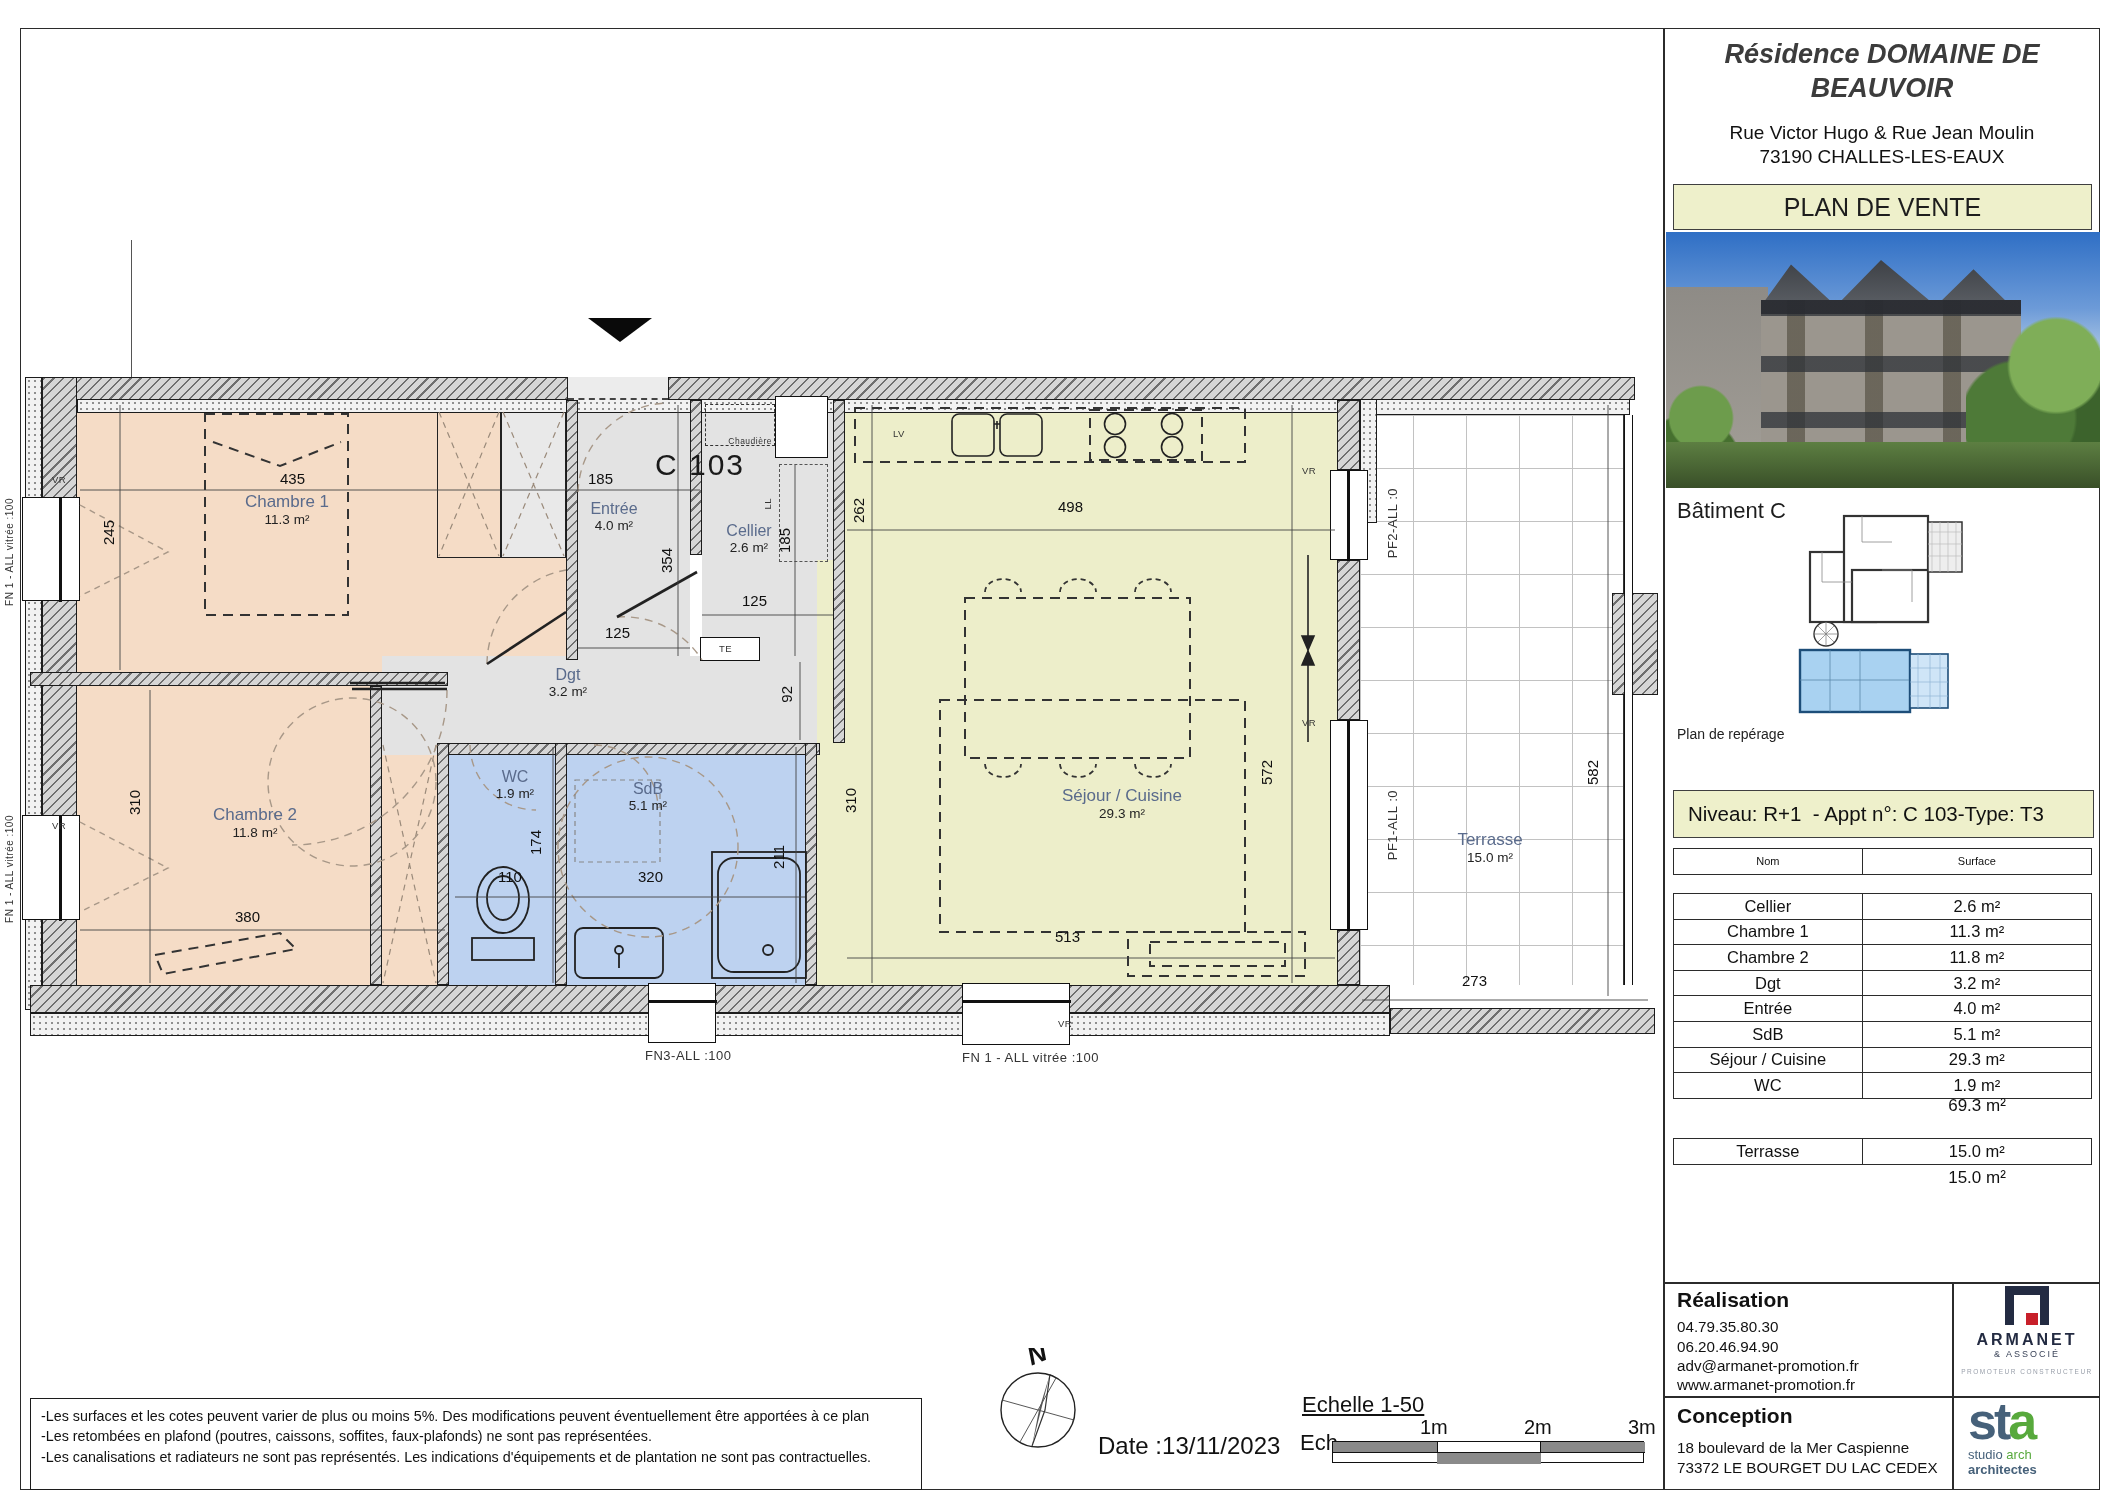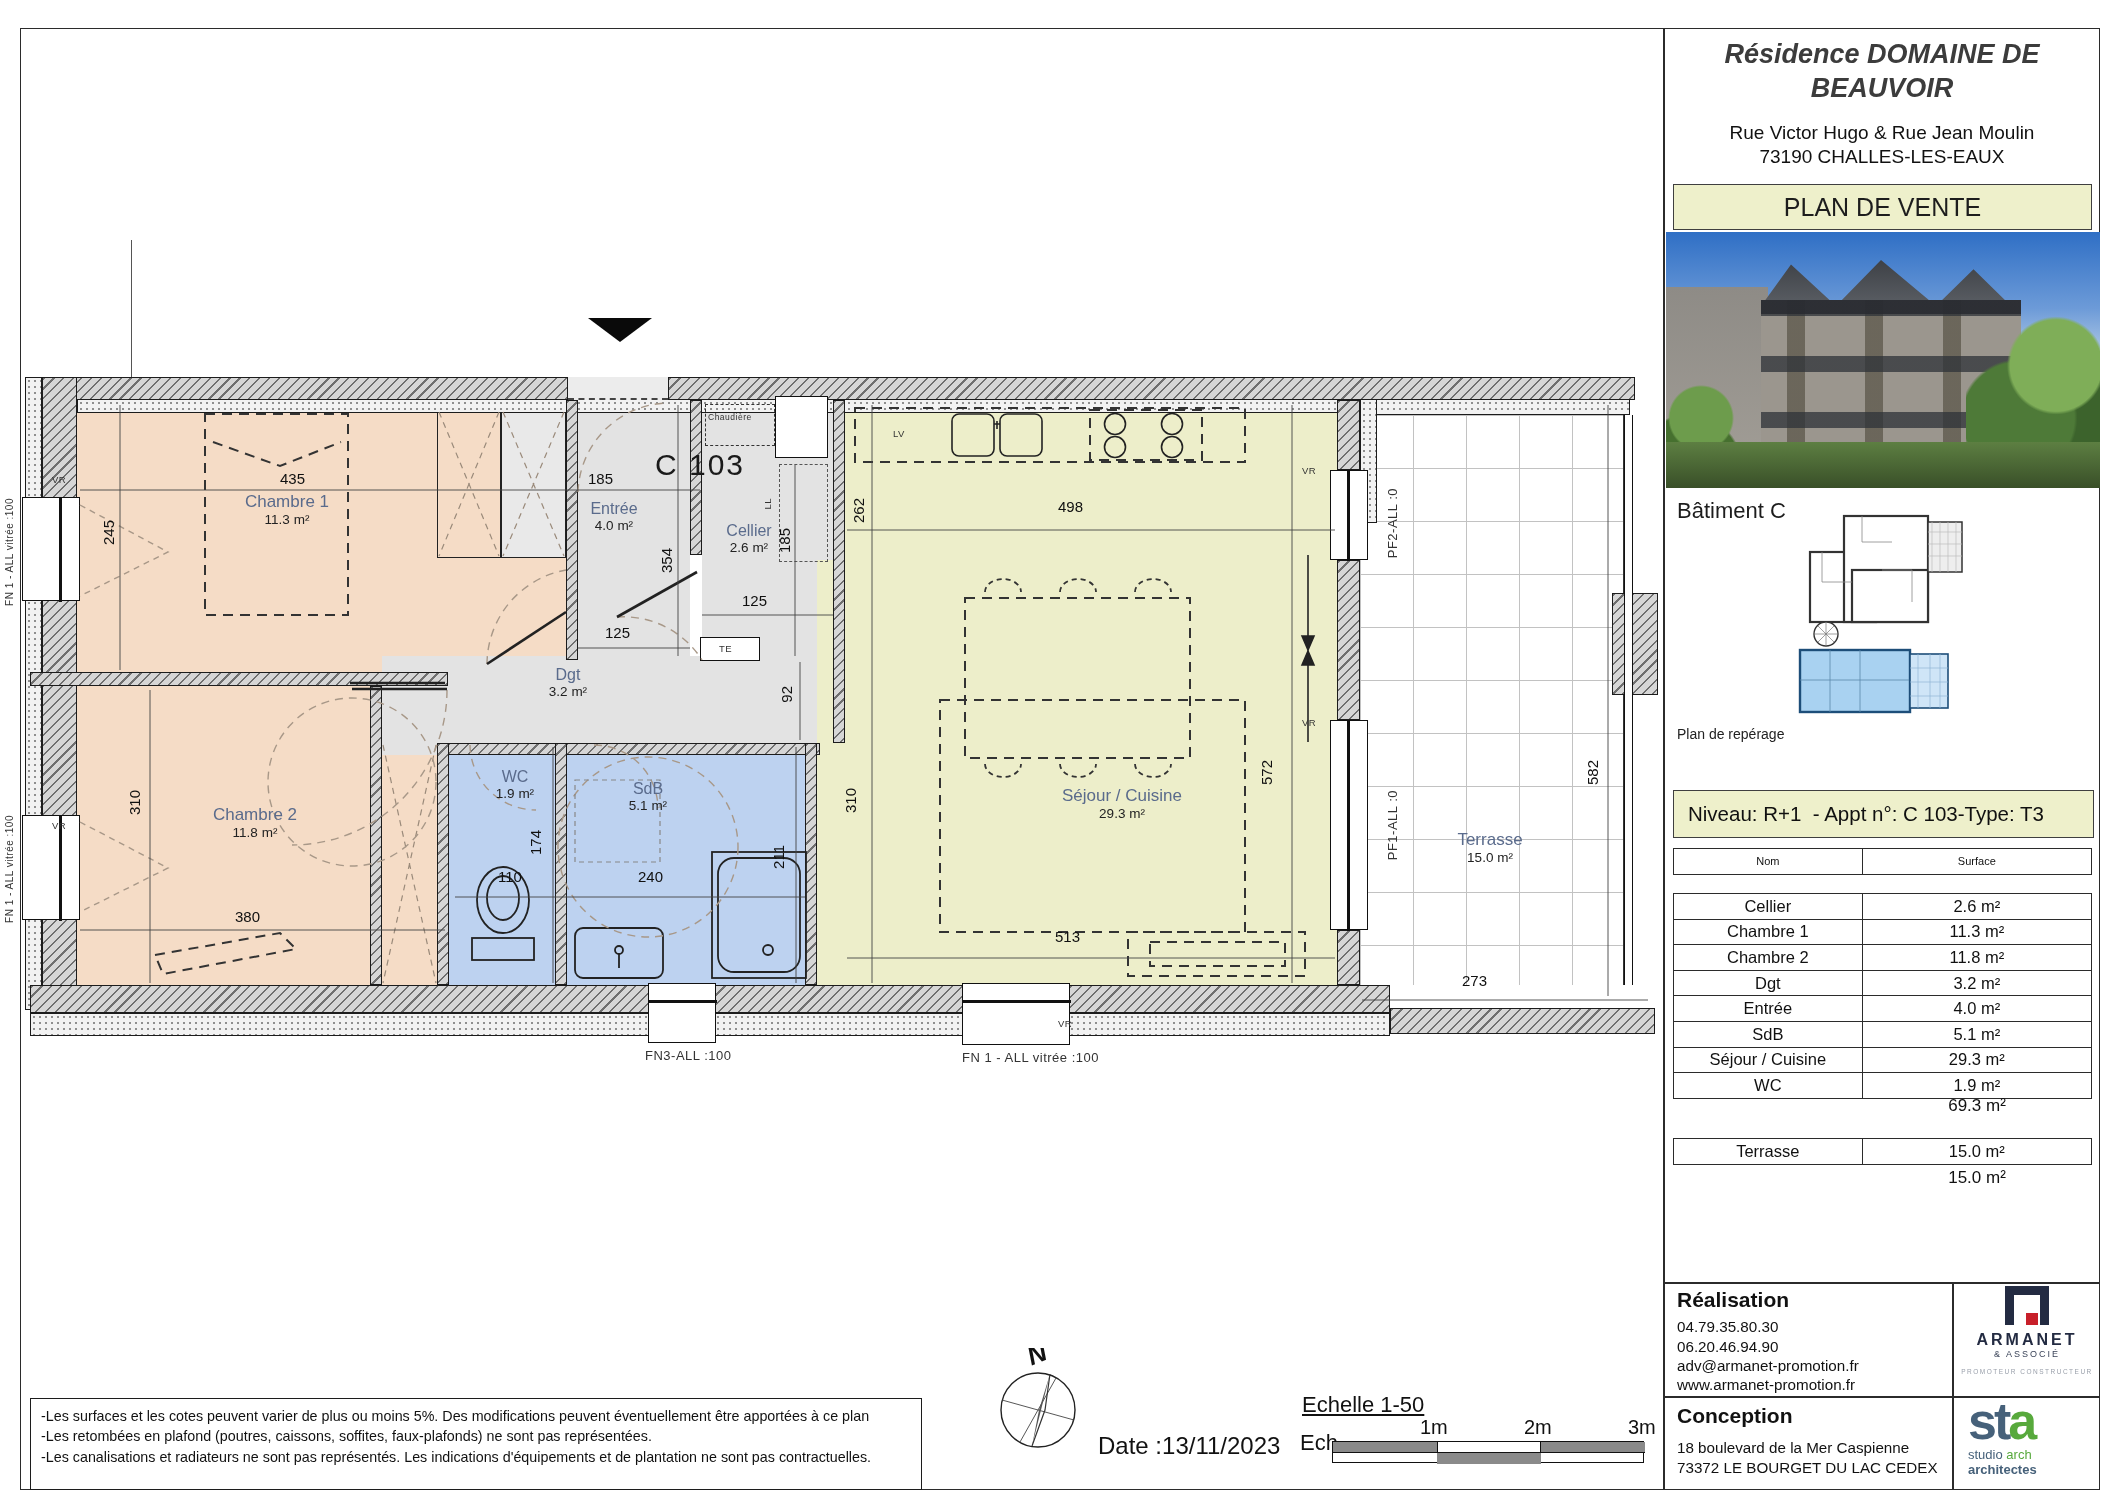--- a/index.html
+++ b/index.html
@@ -269,37 +269,37 @@
 <div class="dim vtext" style="left:776px;top:528px;">185</div>
 <div class="dim" style="left:605px;top:624px;">125</div>
 <div class="dim" style="left:742px;top:592px;">125</div>
 <div class="dim vtext" style="left:850px;top:498px;">262</div>
 <div class="dim vtext" style="left:778px;top:686px;">92</div>
 <div class="dim" style="left:1058px;top:498px;">498</div>
 <div class="dim vtext" style="left:1258px;top:760px;">572</div>
 <div class="dim vtext" style="left:126px;top:790px;">310</div>
 <div class="dim" style="left:235px;top:908px;">380</div>
 <div class="dim" style="left:498px;top:868px;">110</div>
-<div class="dim" style="left:638px;top:868px;">240</div>
+<div class="dim" style="left:638px;top:868px;">320</div>
 <div class="dim vtext" style="left:527px;top:830px;">174</div>
 <div class="dim vtext" style="left:770px;top:845px;">211</div>
 <div class="dim vtext" style="left:842px;top:788px;">310</div>
 <div class="dim" style="left:1055px;top:928px;">513</div>
 <div class="dim" style="left:1462px;top:972px;">273</div>
 <div class="dim vtext" style="left:1584px;top:760px;">582</div>
 
 <div class="ann" style="left:52px;top:474px;">VR</div>
 <div class="ann" style="left:52px;top:820px;">VR</div>
 <div class="ann" style="left:1302px;top:465px;">VR</div>
 <div class="ann" style="left:1302px;top:717px;">VR</div>
 <div class="ann" style="left:1058px;top:1018px;">VR</div>
 <div class="ann" style="left:893px;top:428px;">LV</div>
 <div class="ann vtext" style="left:762px;top:498px;">LL</div>
 <div class="ann" style="left:719px;top:643px;z-index:7;">TE</div>
-<div class="ann" style="left:708px;top:412px;width:64px;text-align:left;font-size:8.5px;z-index:7;">Chaudière</div>
+<div class="ann" style="left:708px;top:436px;width:64px;text-align:right;font-size:8.5px;z-index:7;">Chaudière</div>
 <div class="ann vtext" style="left:1385px;top:488px;font-size:13px;">PF2-ALL :0</div>
 <div class="ann vtext" style="left:1385px;top:790px;font-size:13px;">PF1-ALL :0</div>
 <div class="ann" style="left:645px;top:1048px;font-size:13px;">FN3-ALL :100</div>
 <div class="ann" style="left:962px;top:1050px;font-size:13px;">FN 1 - ALL vitrée :100</div>
 <div class="ann vtext" style="left:4px;top:498px;font-size:10px;">FN 1 - ALL vitrée :100</div>
 <div class="ann vtext" style="left:4px;top:815px;font-size:10px;">FN 1 - ALL vitrée :100</div>
 
 <div class="ptext" style="left:1672px;top:38px;width:420px;text-align:center;font-size:27px;font-weight:bold;font-style:italic;color:#3c3c3c;line-height:1.25;">Résidence DOMAINE DE BEAUVOIR</div>
 <div class="ptext" style="left:1672px;top:122px;width:420px;text-align:center;font-size:19px;">Rue Victor Hugo &amp; Rue Jean Moulin</div>
 <div class="ptext" style="left:1672px;top:146px;width:420px;text-align:center;font-size:19px;">73190 CHALLES-LES-EAUX</div>

